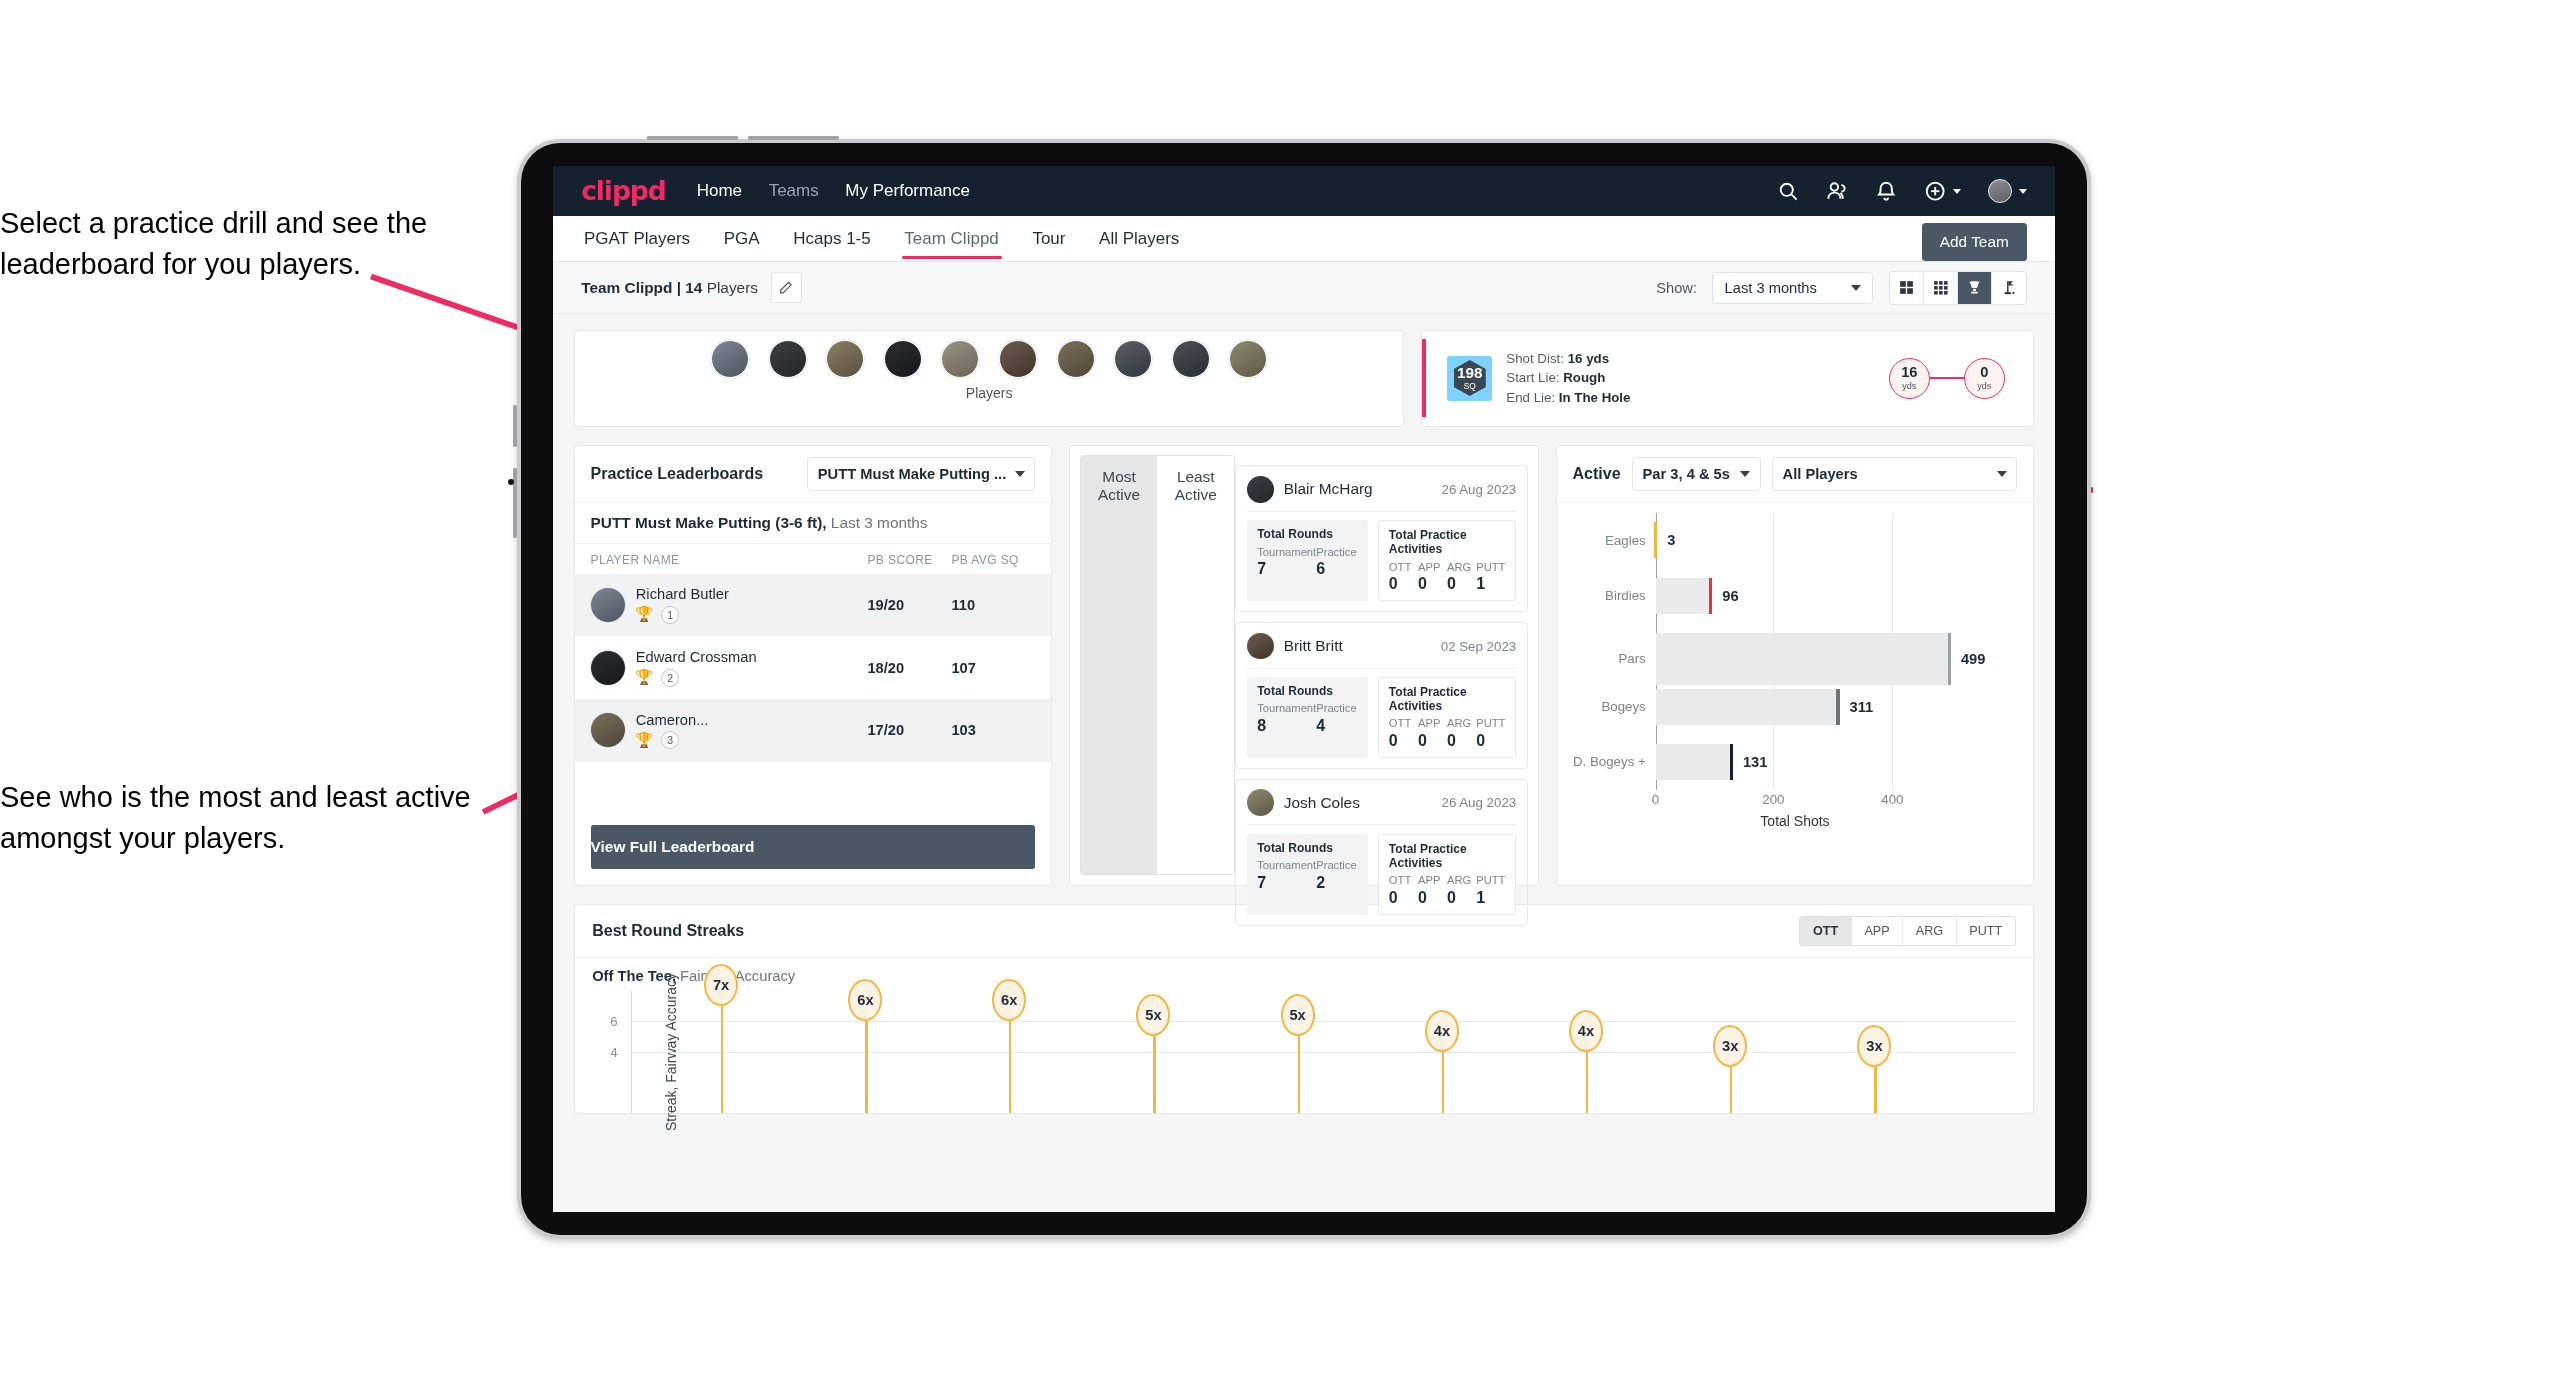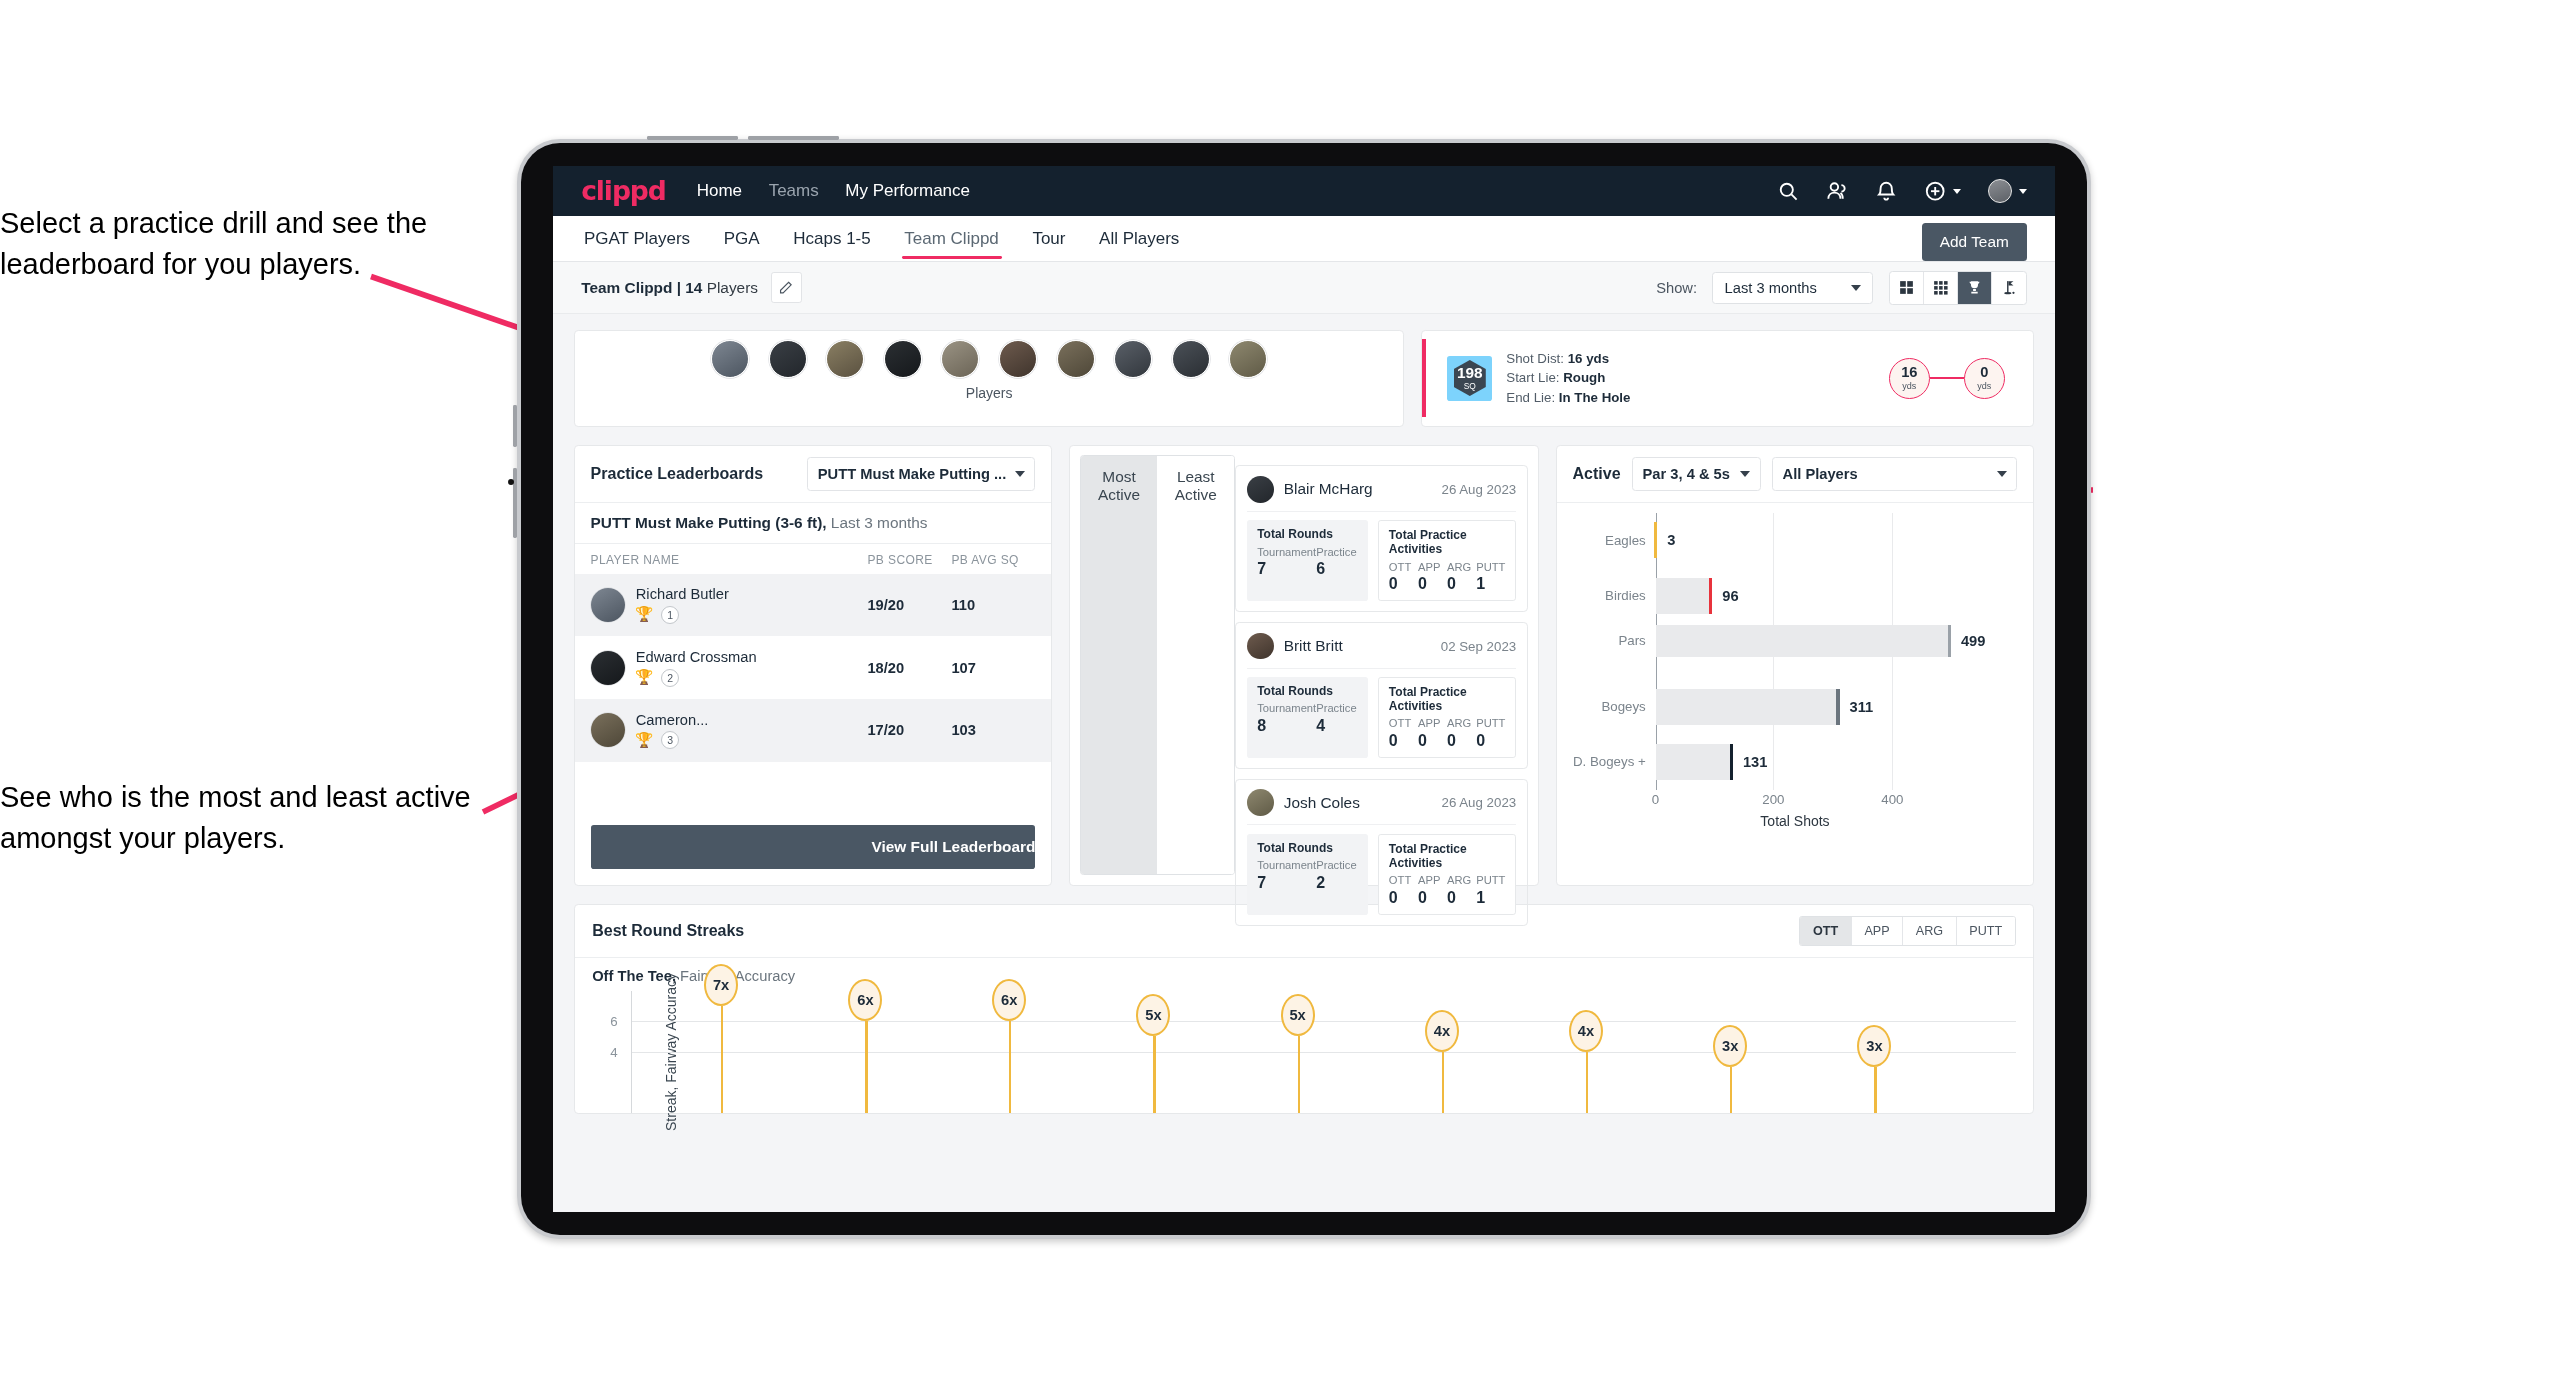--- a/index.html
+++ b/index.html
@@ -196,21 +196,21 @@
   .lbBadge { display: flex; align-items: center; gap: 7px; margin-top: 3.5px; }
   .trophy { font-size: 14.7px; line-height: 1; }
   .rankDot {
     width: 18px; height: 18px; border-radius: 50%; border: 0.7px solid #c3c7cb;
     display: flex; align-items: center; justify-content: center;
     font-size: 10.5px; color: #4b5560; background: #fff;
   }
   .lbVal { width: 84px; font-size: 14.7px; font-weight: 700; color: #1d2b39; }
   .vfl {
     margin: 0 15.4px 15.4px 15.4px; background: #4a5764; color: #fff;
-    text-align: right; padding: 13.3px 0; border-radius: 2.8px;
+    text-align: left; padding: 13.3px 0; border-radius: 2.8px;
     font-size: 15.4px; font-weight: 700;
   }
 
   
   .actCard { flex: 1.0; display: flex; flex-direction: row; padding: 9.8px; }
   .actTabs { display: flex; border: 0.7px solid #dfe2e5; border-radius: 3.5px; overflow: hidden; }
   .actTab {
     flex: 1; text-align: center; padding: 12px 0; font-size: 15.4px; color: #3a4650; background: #fff;
   }
   .actTab.on { background: #e4e6e8; }
@@ -710,21 +710,21 @@
                         <div class="barVal">3</div>
                       </div>
                     </div>
                     <div class="barRow" style="left: 83px; top: 65px; height: 36px; width: calc(100% - 125px);">
                       <div class="barLabel">Birdies</div>
                       <div class="bar" style="width:17.77777777777778%">
                         <div class="barCap" style="background:#e8333c"></div>
                         <div class="barVal">96</div>
                       </div>
                     </div>
-                    <div class="barRow" style="left: 83px; top: 112px; height: 32px; width: calc(100% - 125px);">
+                    <div class="barRow" style="left: 83px; top: 120px; height: 52px; width: calc(100% - 125px);">
                       <div class="barLabel">Pars</div>
                       <div class="bar" style="width:92.4074074074074%">
                         <div class="barCap" style="background:#9aa1a8"></div>
                         <div class="barVal">499</div>
                       </div>
                     </div>
                     <div class="barRow" style="left: 83px; top: 176px; height: 36px; width: calc(100% - 125px);">
                       <div class="barLabel">Bogeys</div>
                       <div class="bar" style="width:57.592592592592595%">
                         <div class="barCap" style="background:#6b757e"></div>

